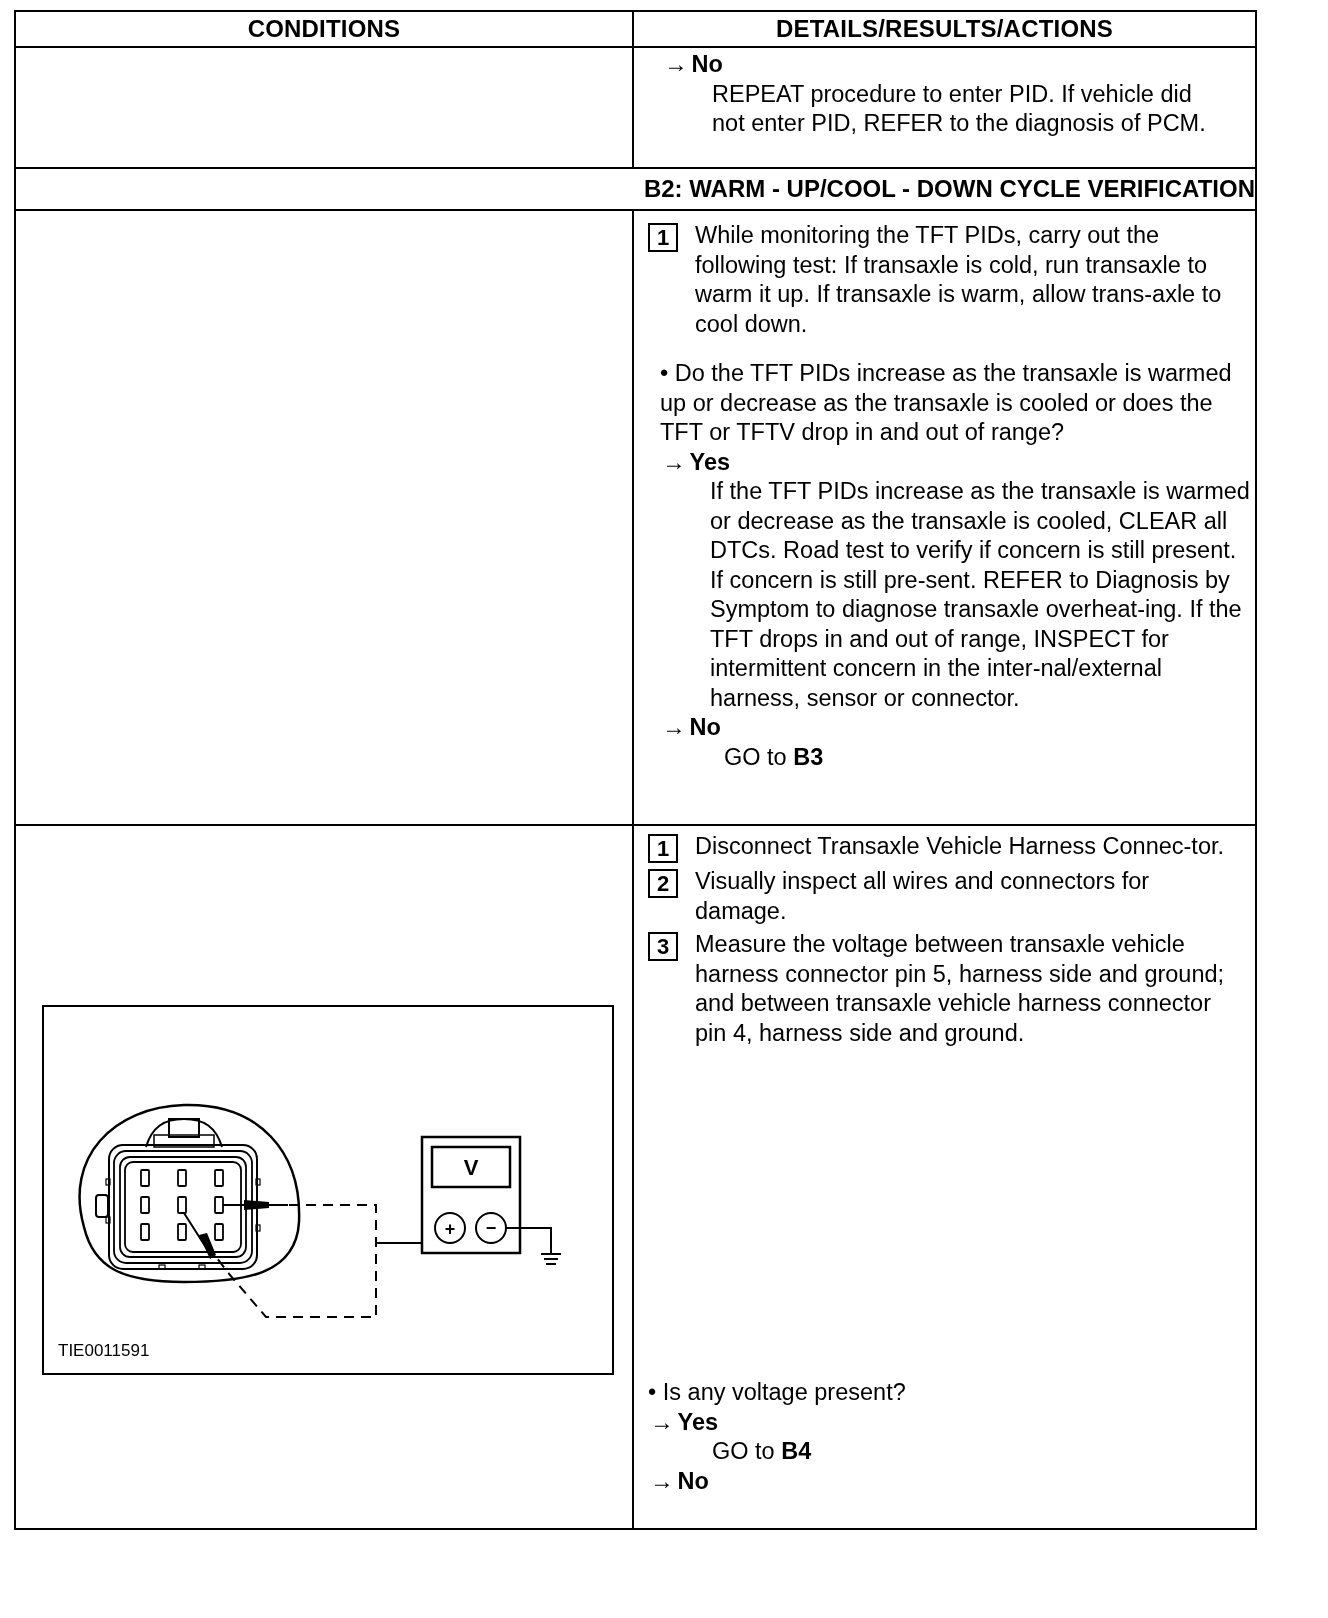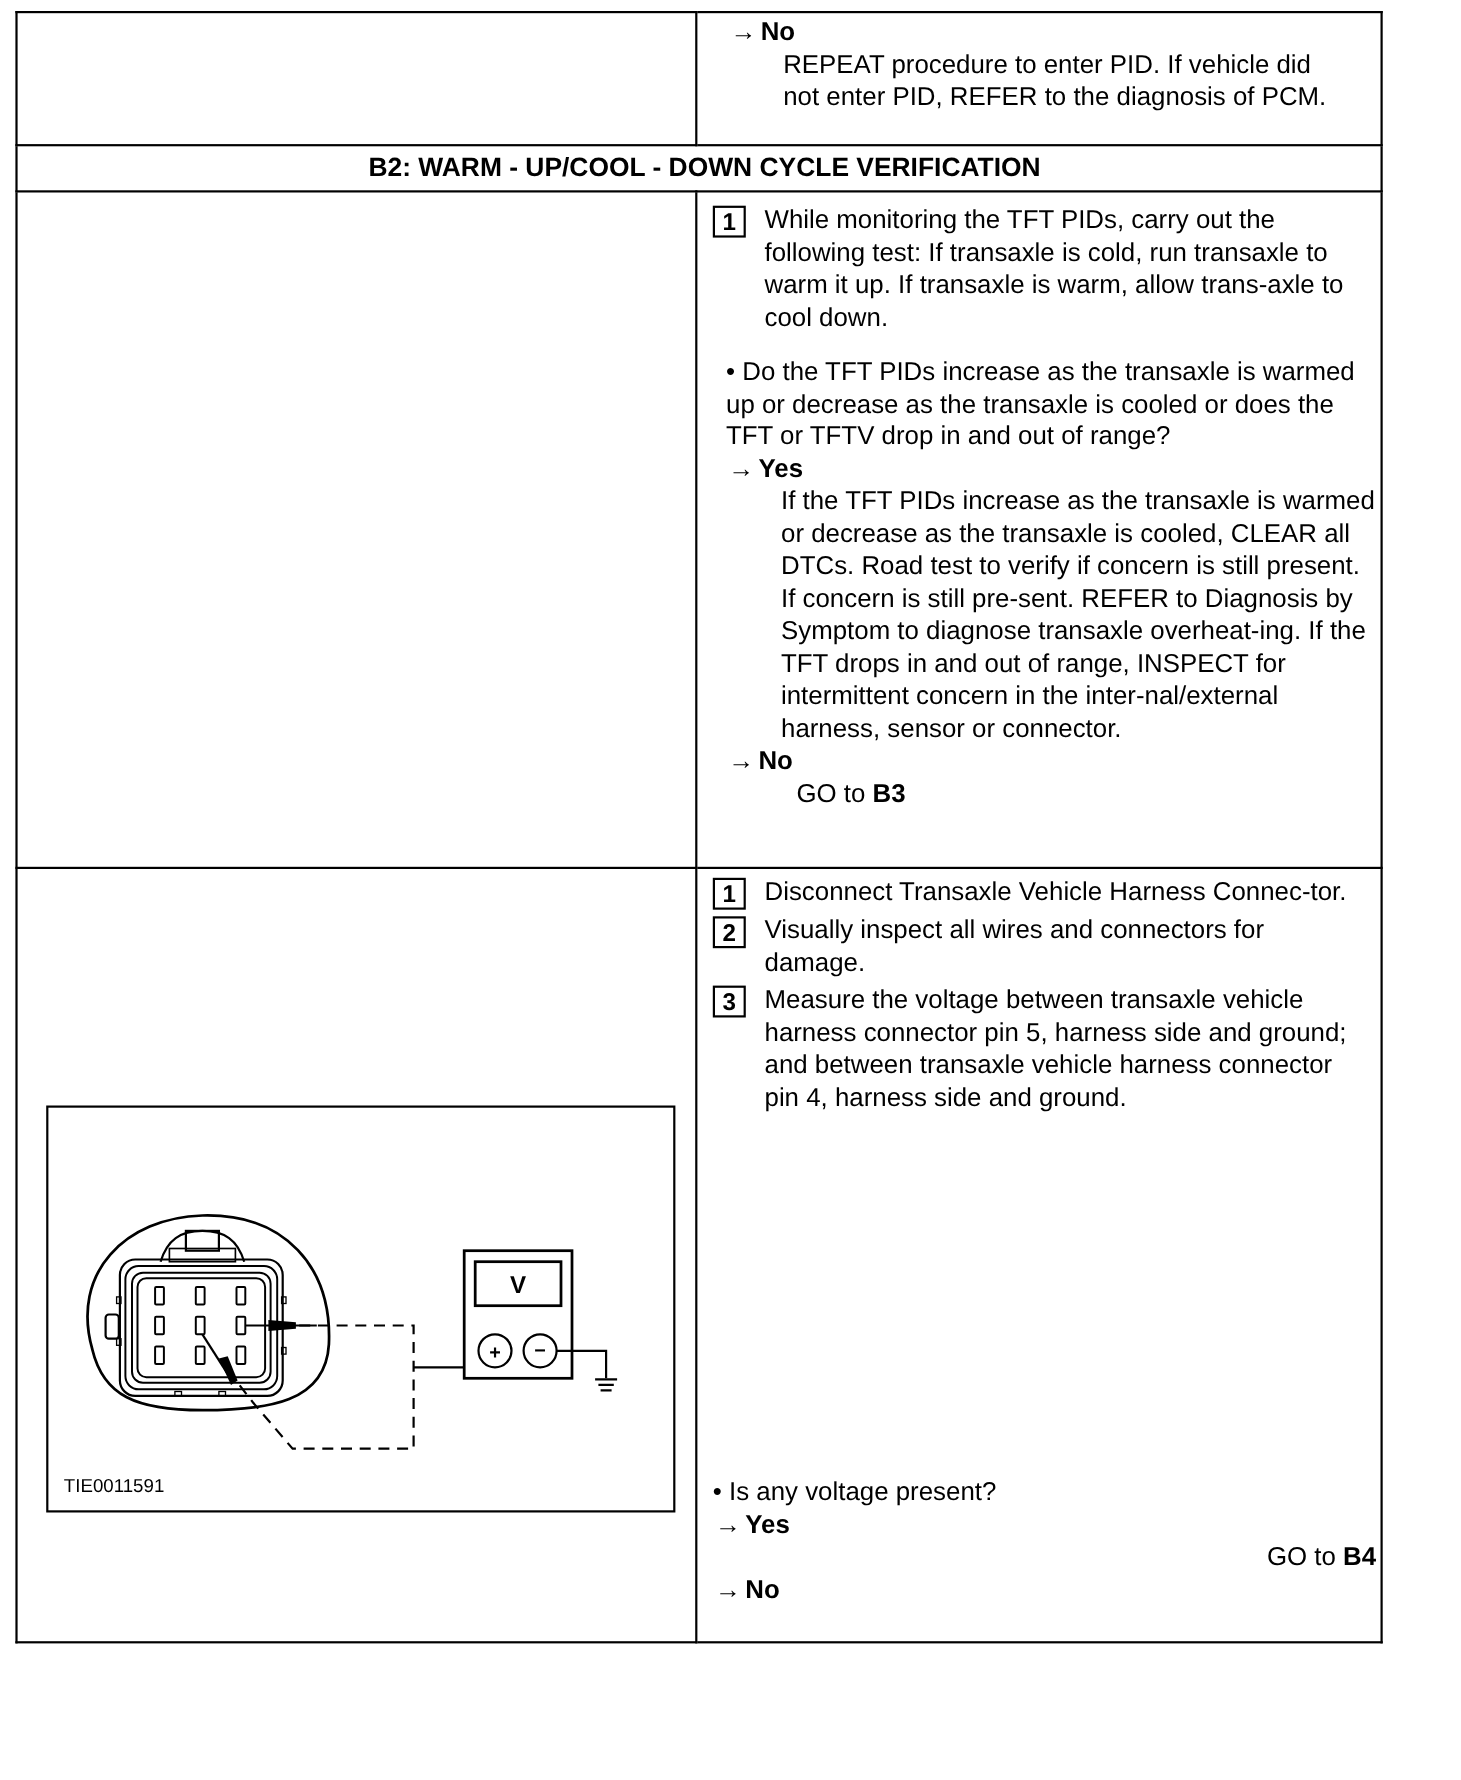--- a/index.html
+++ b/index.html
@@ -38,21 +38,21 @@
     font-weight: bold;
     font-size: 24px;
     text-align: center;
     vertical-align: middle;
     letter-spacing: 0.2px;
   }
   .section-hdr td {
     height: 40px;
     font-weight: bold;
     font-size: 24px;
-    text-align: center;
+    text-align: right;
     vertical-align: middle;
     padding-left: 10px;
   }
   .cell-right {
     font-size: 23.5px;
     line-height: 29.5px;
     padding: 6px 4px 2px 12px !important;
     border-radius: 29px;
   }
   .arrow-line {
@@ -121,20 +121,24 @@
 <body>
 
 <div class="page">
   <table class="tbl">
     <colgroup>
       <col class="col-left">
       <col class="col-right">
     </colgroup>
 
     <tbody>
+        <tr class="hdr">
+      <th>CONDITIONS</th>
+      <th>DETAILS/RESULTS/ACTIONS</th>
+    </tr>
 
     <tr style="height:121px;">
       <td></td>
       <td class="cell-right" style="padding-top:2px !important;">
         <div class="arrow-line" style="margin-left:18px;">
           <span class="arrow">→</span><span>No</span>
         </div>
         <div class="indent-text" style="margin-left:66px; width:510px;">REPEAT procedure to enter PID. If vehicle did not enter PID, REFER to the diagnosis of PCM.</div>
       </td>
     </tr>
@@ -182,21 +186,21 @@
         <div class="step">
           <span class="step-num">3</span>
           <span class="step-text" style="padding-right:10px;">Measure the voltage between transaxle vehicle harness connector pin 5, harness side and ground; and between transaxle vehicle harness connector pin 4, harness side and ground.</span>
         </div>
 
         <div style="position:absolute; left:14px; top:552px; right:4px;">
           <div>• Is any voltage present?</div>
           <div class="arrow-line" style="margin-left:2px;">
             <span class="arrow">→</span><span>Yes</span>
           </div>
-          <div style="margin-left:64px;text-align:right;">
+          <div style="margin-left:64px;">
             <span>GO to </span><b>B4</b>
           </div>
           <div class="arrow-line" style="margin-left:2px;">
             <span class="arrow">→</span><span>No</span>
           </div>
         </div>
       </td>
     </tr>
   </tbody>
     </table>

